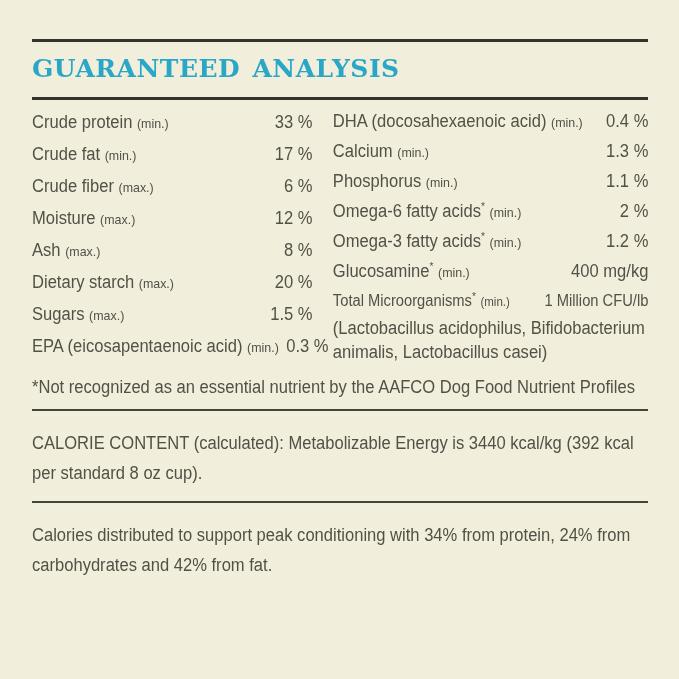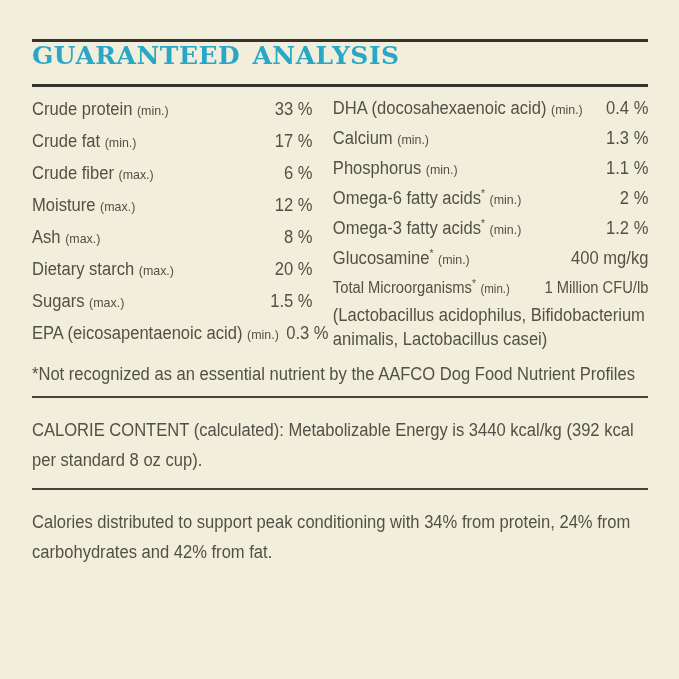--- a/index.html
+++ b/index.html
@@ -16,21 +16,21 @@
     color:var(--text);
     font-family:"Liberation Sans",sans-serif;
     overflow:hidden;
   }
   .page{padding:0 31px 0 32px;}
   .rule{width:616px;background:var(--rule_dark);}
   .rule.thick{height:3px;}
   .rule.thin{height:2px;background:var(--rule_thin);}
   [data-name="top-rule"]{margin-top:39px;}
   .title{
-    margin:0 0 14px 0;
+    margin:13px 0 14px 0;
     font-family:"DejaVu Serif",serif;
     font-weight:bold;
     font-size:25px;
     line-height:28px;
     letter-spacing:0.5px;
     word-spacing:3px;
     color:var(--title);
   }
   
   .cond{width:670px;transform:scaleX(0.92);transform-origin:left top;}

